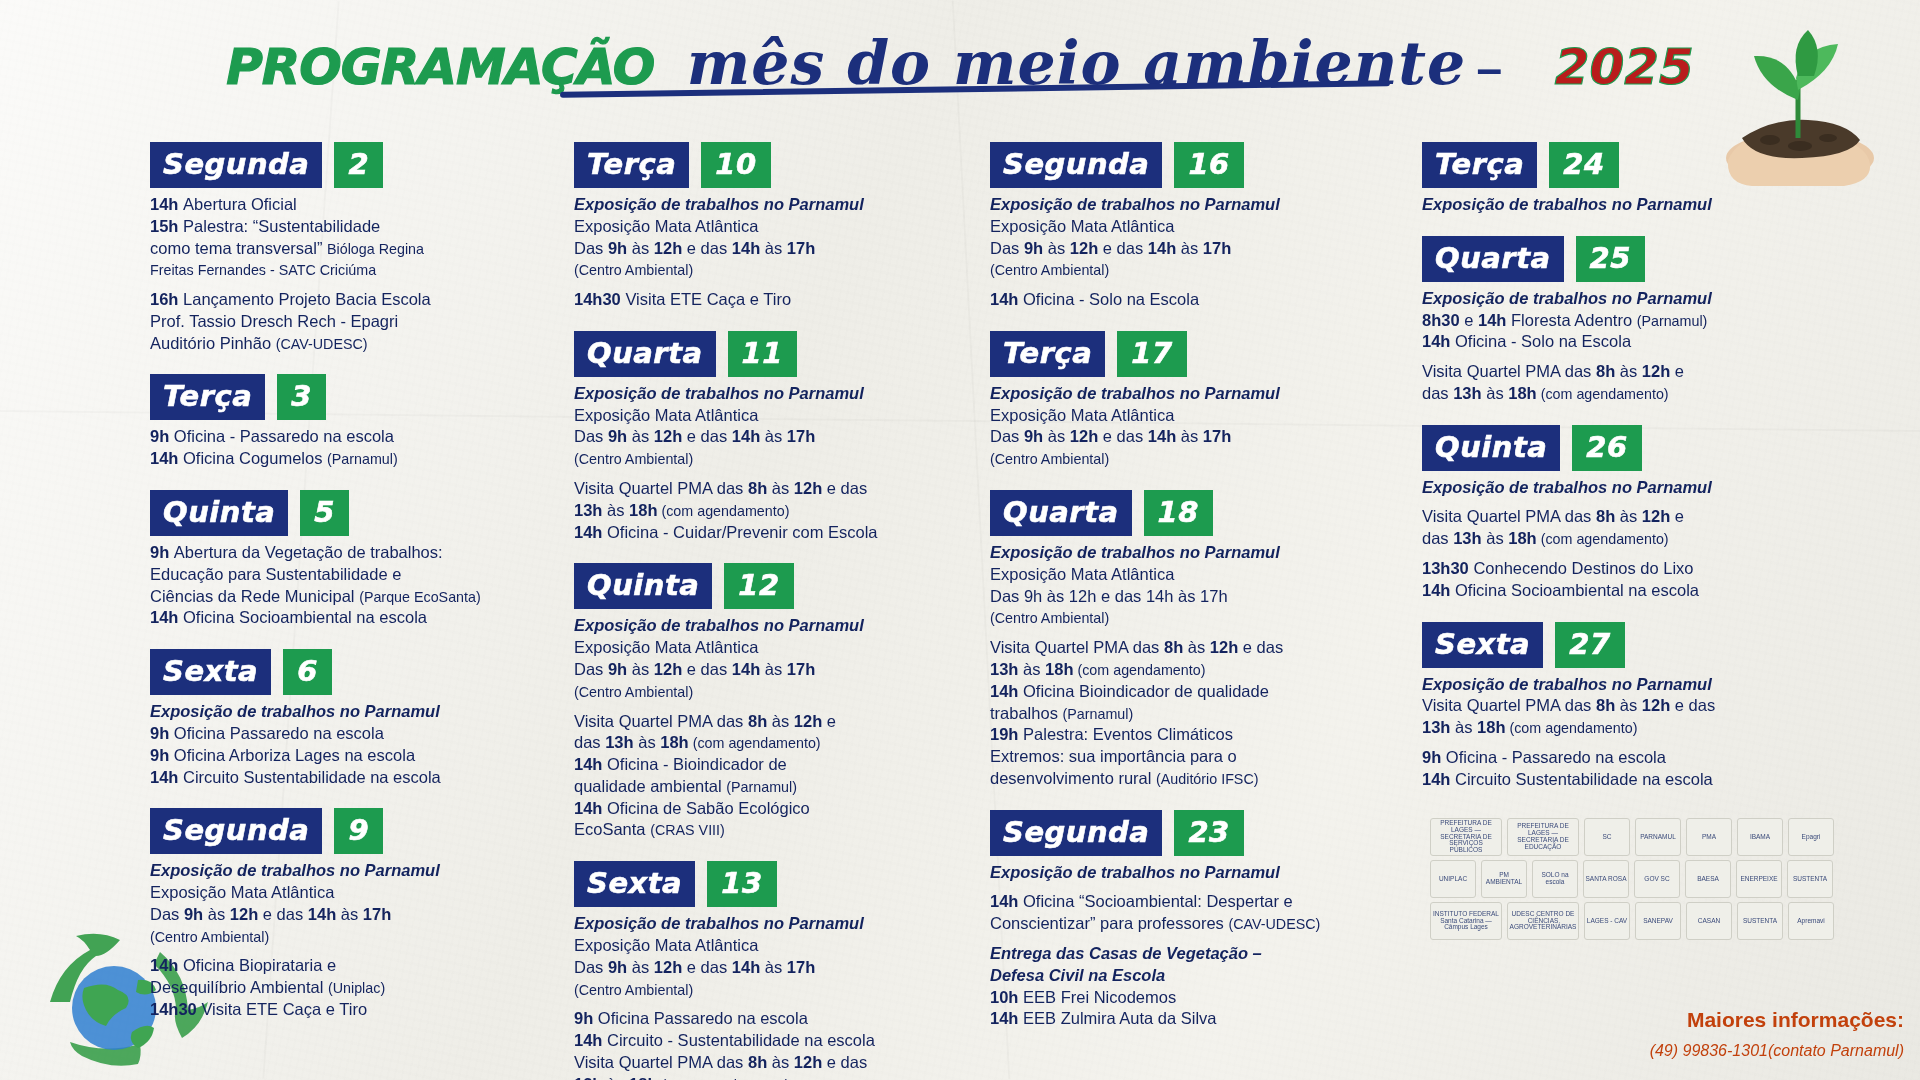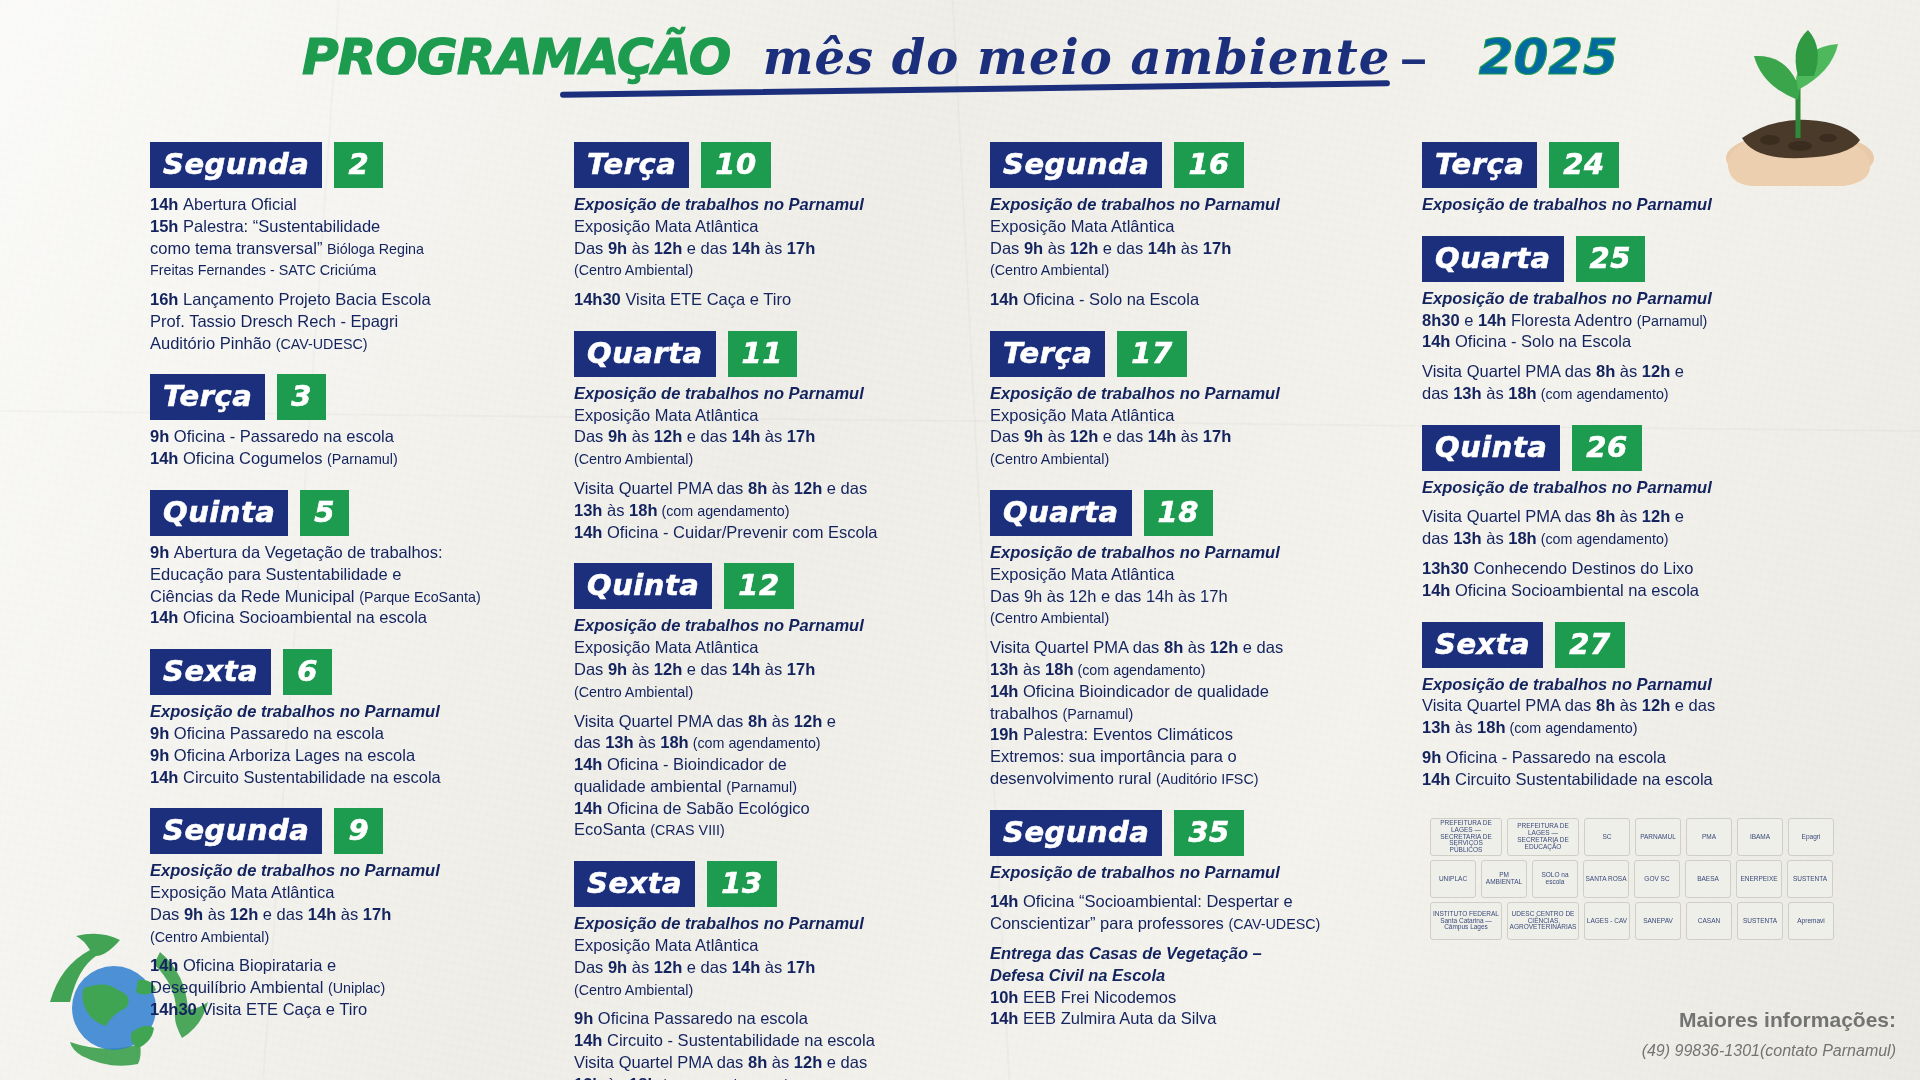--- a/index.html
+++ b/index.html
@@ -32,27 +32,27 @@
     font-family:"DejaVu Sans", sans-serif;
     font-weight:bold; font-style:italic;
     font-size:50px; letter-spacing:-1px;
     color:#1d9b4f;
     text-transform:uppercase;
     -webkit-text-stroke:1.2px #1d9b4f;
   }
   .h-script {
     font-family:"DejaVu Serif", serif;
     font-style:italic; font-weight:bold;
-    font-size:48px; color:#1c2f7c;
+    font-size:60px; color:#1c2f7c;
     margin-left:28px; letter-spacing:1px;
   }
   .h-dash { font-size:46px; color:#1c2f7c; font-weight:bold; margin:0 6px;}
   .h-year {
     font-family:"DejaVu Sans", sans-serif;
-    font-weight:bold; font-style:italic; font-size:50px; color:#0369a1;margin-left:42px;
+    font-weight:bold; font-style:italic; font-size:50px; color:#b91c1c;margin-left:42px;
     -webkit-text-stroke:1.2px #1d9b4f;
   }
   .script-underline {
     position:absolute; left:560px; top:86px; width:830px; height:6px;
     background:#1c2f7c; border-radius:3px;
     transform:rotate(-0.8deg);
   }
 
   
   .cols { position:absolute; top:130px; left:150px; width:1640px; }
@@ -117,22 +117,22 @@
     font-size:6.5px; color:#3a4a7a; text-align:center;
     font-family:"Liberation Sans", sans-serif;
     line-height:1.05;
     padding:1px;
     overflow:hidden;
   }
   .logo.wide { width:72px; }
 
   
   .footer-info {
-    position:absolute; right:24px; bottom:18px; text-align:right;
-    color:#737373; font-family:"Liberation Sans", sans-serif;
+    position:absolute; right:16px; bottom:18px; text-align:right;
+    color:#c2410c; font-family:"Liberation Sans", sans-serif;
   }
   .footer-info .l1 { font-size:21px; font-weight:bold; }
   .footer-info .l2 { font-size:24px; font-weight:bold; margin-top:2px;}
   .footer-info .l2 span { font-size:16px; font-weight:normal; font-style:italic;text-align:right;}
 </style>
 </head>
 <body>
 
 <div class="paper"></div>
 <div class="crease" style="left:300px;top:0;width:2px;height:1080px;transform:rotate(4deg);"></div>
@@ -304,21 +304,21 @@
       <div class="entry gap"><span>Visita Quartel PMA das </span><span style="font-weight: bold;">8h</span><span> às </span><span style="font-weight: bold;">12h</span><span> e das</span></div>
       <div class="entry"><span style="font-weight: bold;">13h</span><span> às </span><span style="font-weight: bold;">18h</span><span class="small"> (com agendamento)</span></div>
       <div class="entry"><span style="font-weight: bold;">14h </span><span>Oficina Bioindicador de qualidade</span></div>
       <div class="entry"><span>trabalhos </span><span class="small">(Parnamul)</span></div>
       <div class="entry"><span style="font-weight: bold;">19h </span><span>Palestra: Eventos Climáticos</span></div>
       <div class="entry"><span>Extremos: sua importância para o</span></div>
       <div class="entry"><span>desenvolvimento rural </span><span class="small">(Auditório IFSC)</span></div>
       <div class="blockgap"></div>
       <div class="daytag">
         <span class="name">Segunda</span>
-        <span class="num">35</span>
+        <span class="num">23</span>
       </div>
       <div class="entry"><span style="font-style: italic; font-weight: bold;">Exposição de trabalhos no Parnamul</span></div>
       <div class="entry gap"><span style="font-weight: bold;">14h </span><span>Oficina “Socioambiental: Despertar e</span></div>
       <div class="entry"><span>Conscientizar” para professores </span><span class="small">(CAV-UDESC)</span></div>
       <div class="entry gap"><span style="font-style: italic; font-weight: bold;">Entrega das Casas de Vegetação –</span></div>
       <div class="entry"><span style="font-style: italic; font-weight: bold;">Defesa Civil na Escola</span></div>
       <div class="entry"><span style="font-weight: bold;">10h </span><span>EEB Frei Nicodemos</span></div>
       <div class="entry"><span style="font-weight: bold;">14h </span><span>EEB Zulmira Auta da Silva</span></div>
       <div class="blockgap"></div>
     </div>

